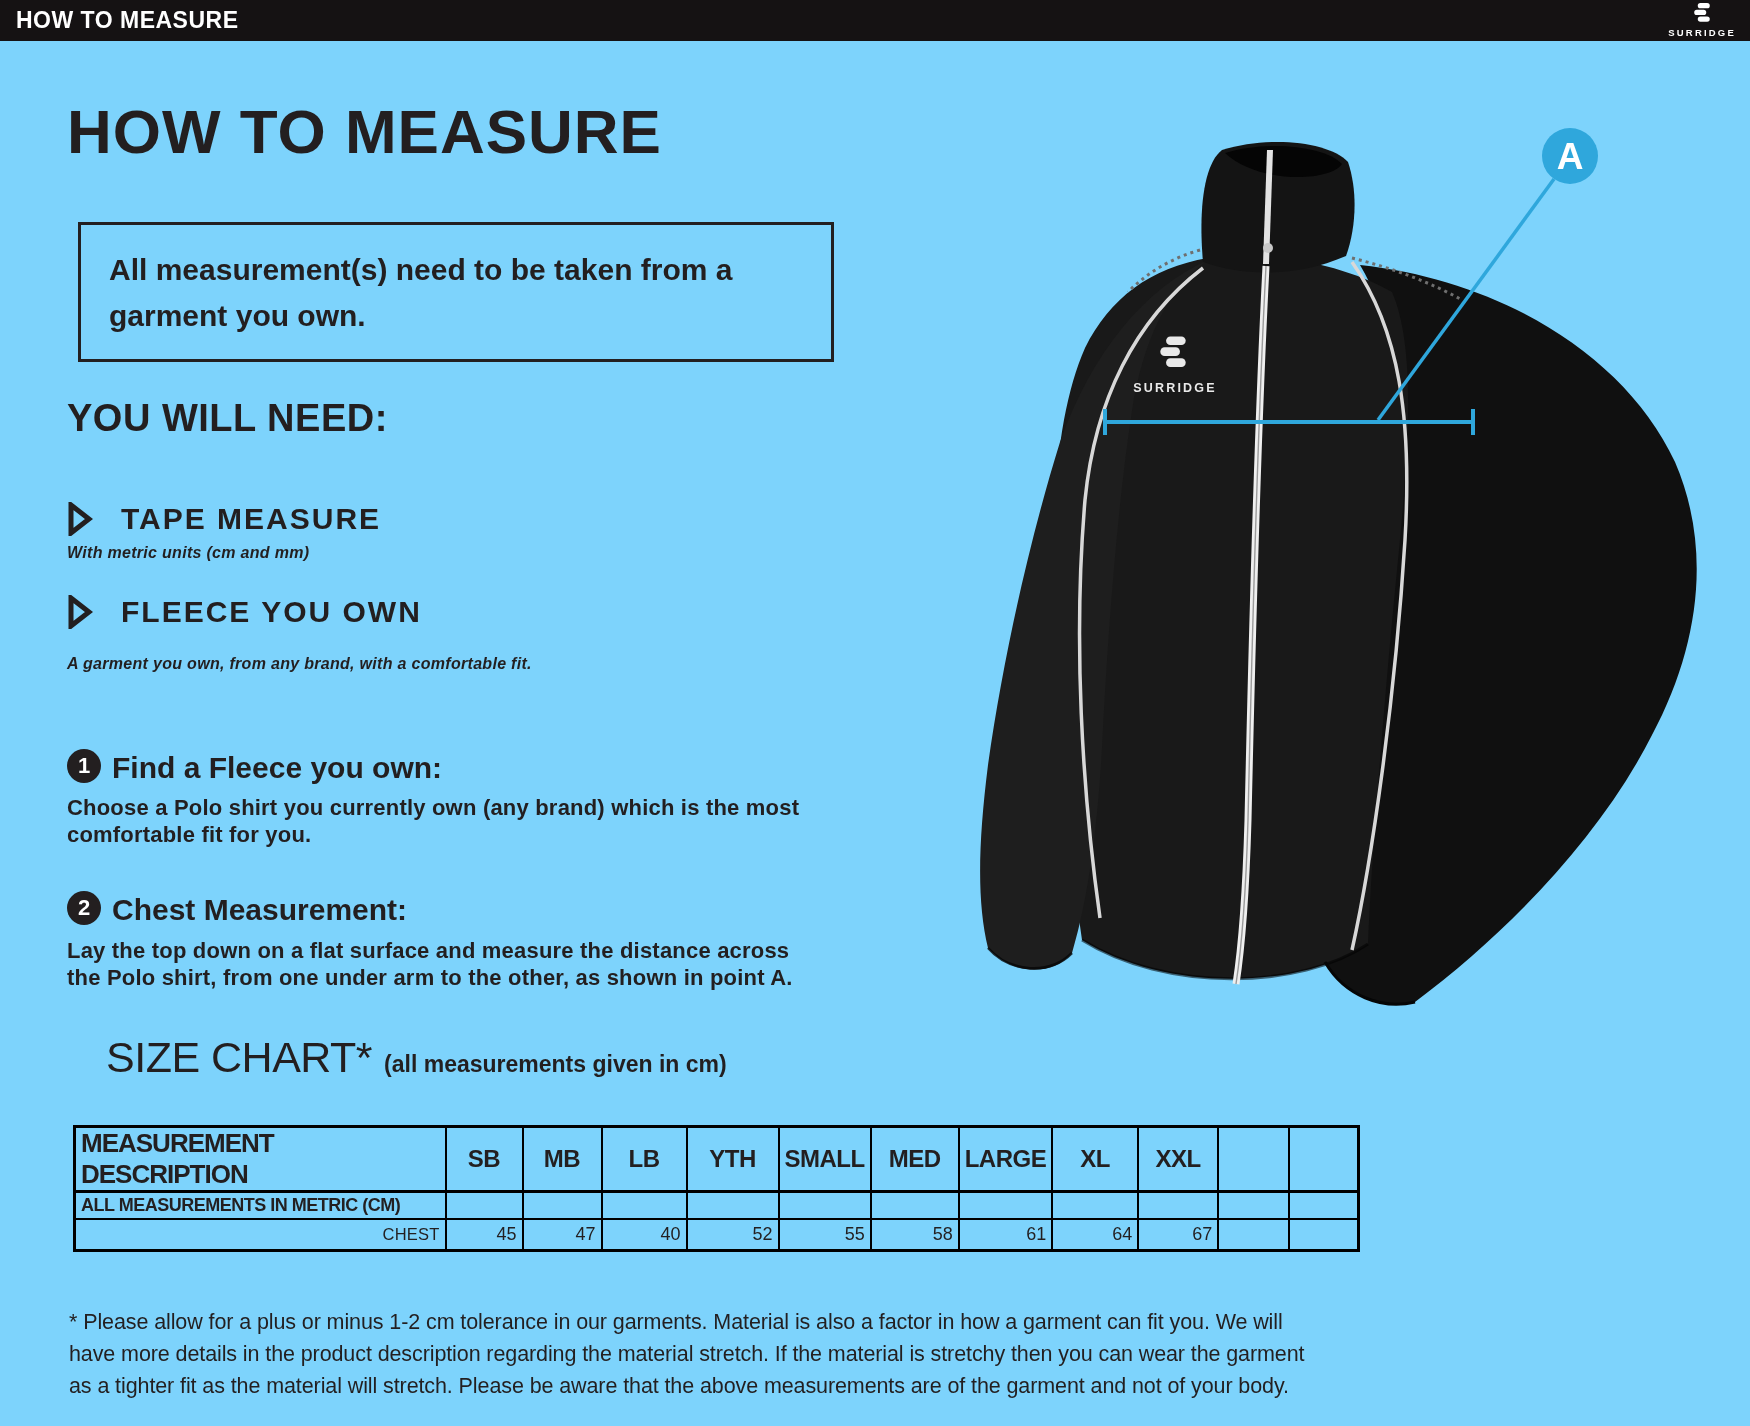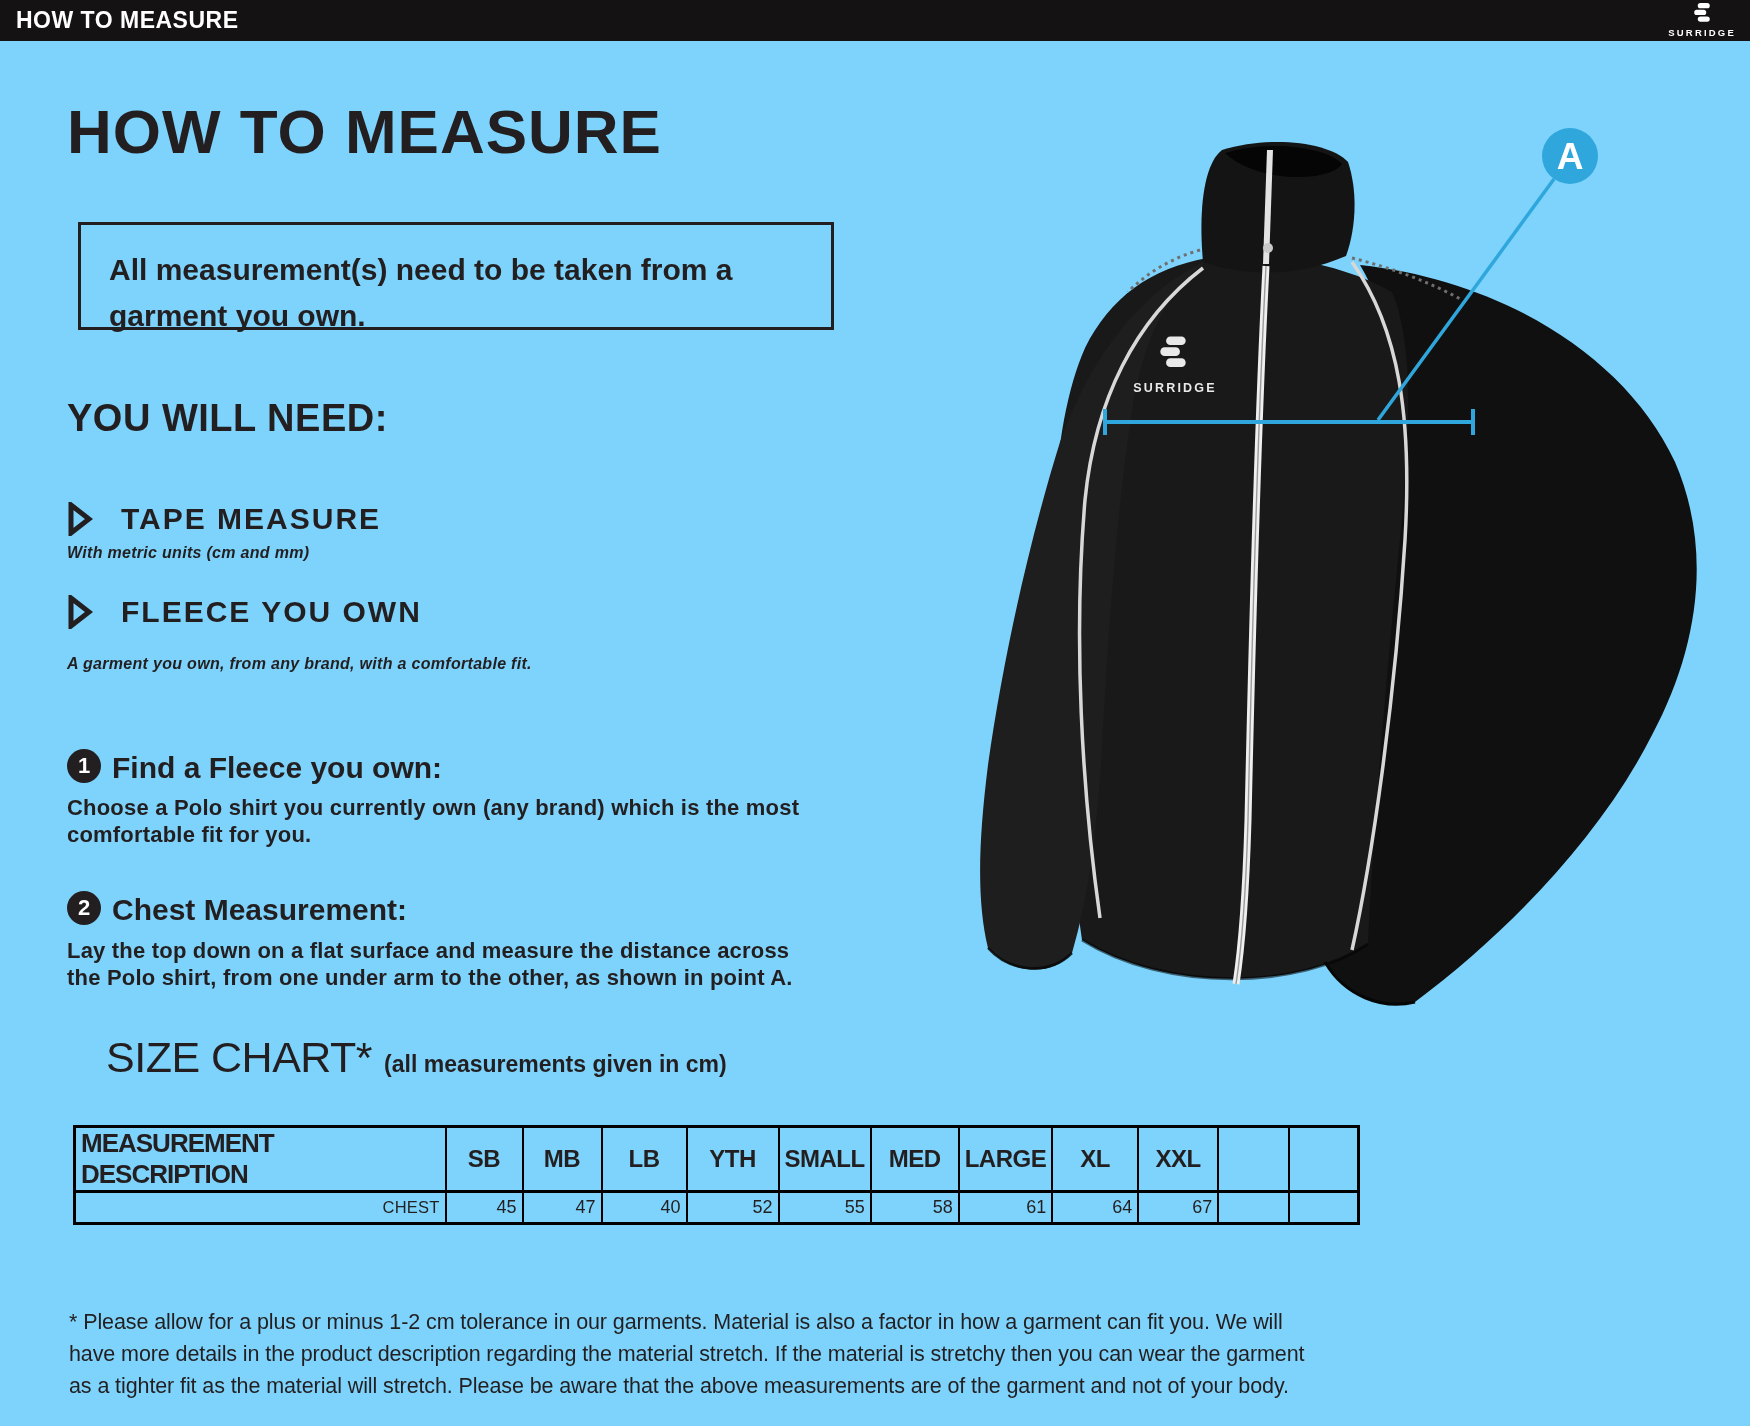--- a/index.html
+++ b/index.html
@@ -16,21 +16,21 @@
   .topbar-title{color:#ffffff;font-size:23px;font-weight:800;letter-spacing:.5px;margin-left:16px;}
   .brand{display:flex;flex-direction:column;align-items:center;margin-right:14px;color:#ffffff;line-height:1;}
   .brand svg{display:block;}
   .brand-word{font-size:9.5px;font-weight:700;letter-spacing:2.2px;margin-top:1px;}
   
   .h1{
     position:absolute;left:67px;top:96px;font-size:62px;line-height:72px;
     font-weight:800;letter-spacing:1px;color:#231f20;white-space:nowrap;
   }
   .notice{
-    position:absolute;left:78px;top:222px;width:756px;height:108px;
+    position:absolute;left:78px;top:222px;width:756px;height:140px;
     border:3.5px solid #231f20;box-sizing:border-box;
   }
   .notice p{margin:22px 0 0 28px;max-width:640px;font-size:30px;line-height:46px;font-weight:700;}
   .h2{
     position:absolute;left:67px;top:397px;font-size:38px;font-weight:800;
     letter-spacing:.5px;white-space:nowrap;
   }
   .need-title-row{position:absolute;left:67px;display:flex;align-items:center;gap:28px;}
   .tri-icon svg{display:block;}
   .need-title{font-size:30px;font-weight:800;letter-spacing:2px;white-space:nowrap;}
@@ -157,20 +157,34 @@
           <th>SMALL</th>
           <th>MED</th>
           <th>LARGE</th>
           <th>XL</th>
           <th>XXL</th>
           <th></th>
           <th></th>
         </tr>
       </thead>
       <tbody>
+        <tr class="metric">
+          <td class="rowlabel">ALL MEASUREMENTS IN METRIC (CM)</td>
+          <td></td>
+          <td></td>
+          <td></td>
+          <td></td>
+          <td></td>
+          <td></td>
+          <td></td>
+          <td></td>
+          <td></td>
+          <td></td>
+          <td></td>
+        </tr>
         <tr class="vals">
           <td class="rowlabel">CHEST</td>
           <td>45</td>
           <td>47</td>
           <td>40</td>
           <td>52</td>
           <td>55</td>
           <td>58</td>
           <td>61</td>
           <td>64</td>

